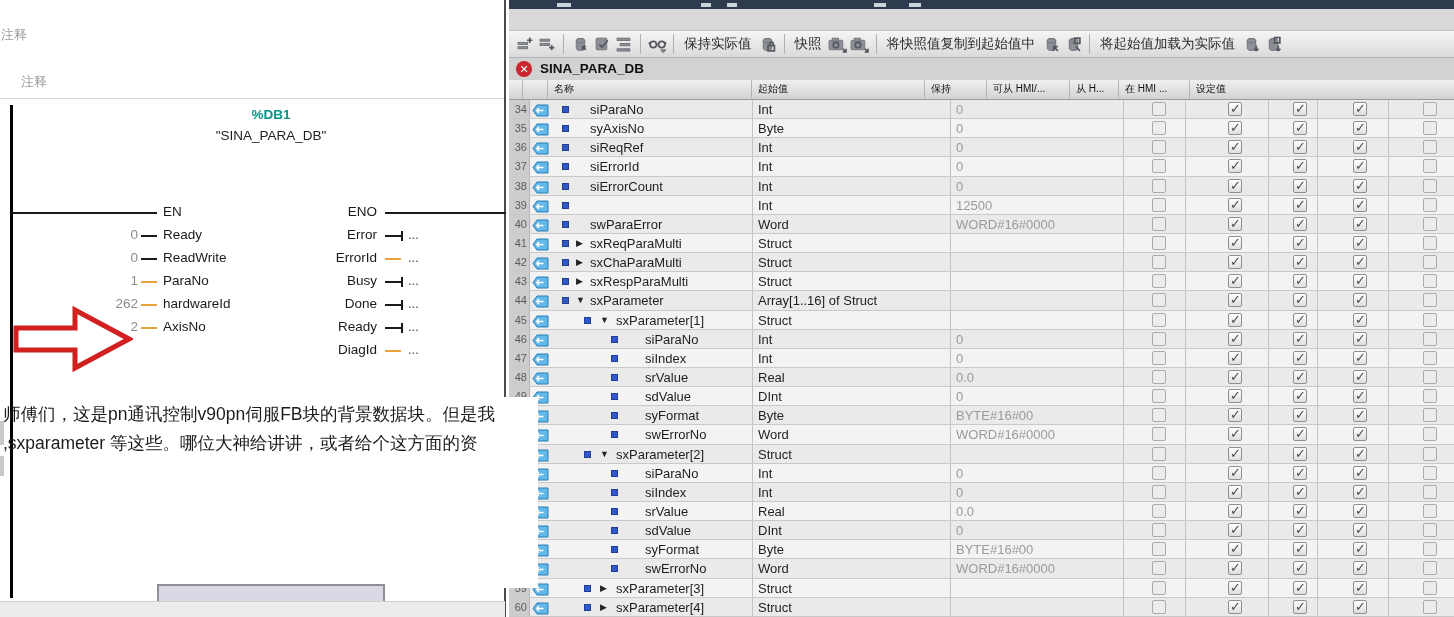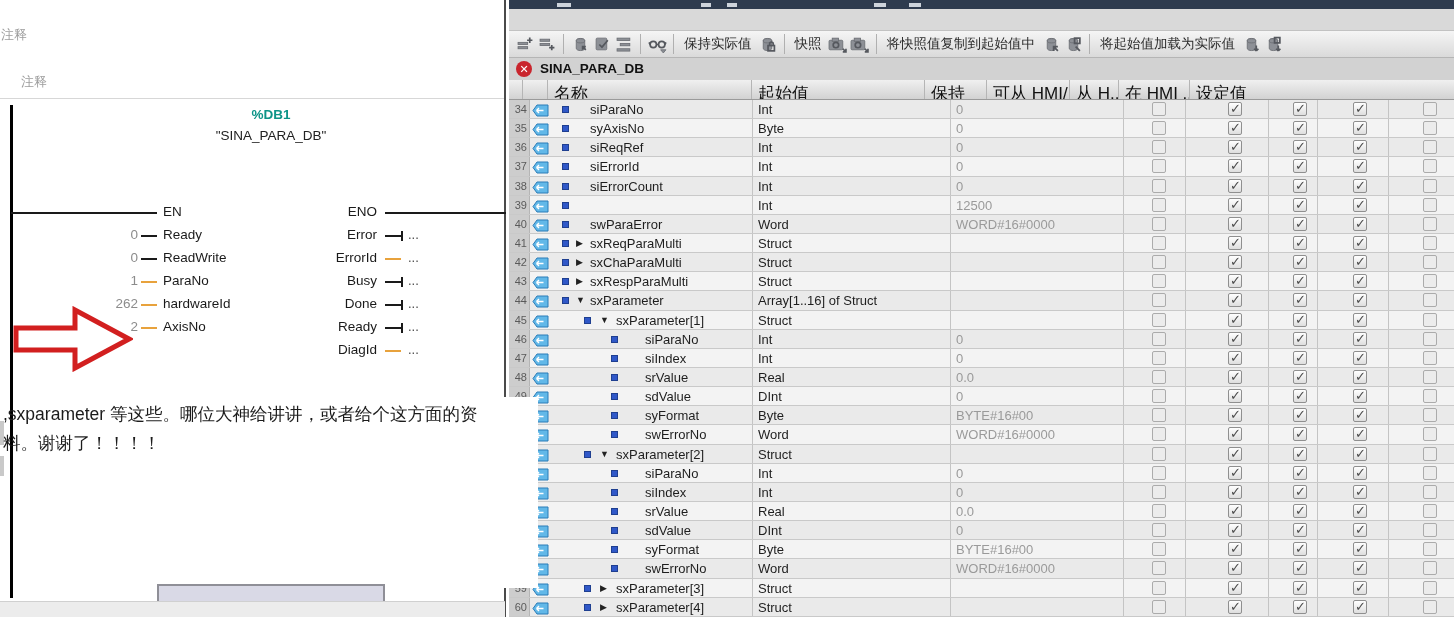--- a/index.html
+++ b/index.html
@@ -52,21 +52,21 @@
   #rp-strip { position:absolute; left:0; top:9px; width:100%; height:22px; background:#d9d9d9; border-bottom:1px solid #c2c2c2; }
   #rp-toolbar { position:absolute; left:0; top:31px; width:100%; height:27px; background:linear-gradient(#f5f5f5,#dadada); border-bottom:1px solid #b5b5b5; display:flex; align-items:center; padding-left:5px; }
   .tb-icon { width:20px; height:20px; margin:0 1px; display:inline-flex; align-items:center; justify-content:center; }
   .tb-sep { width:1px; height:20px; background:#b0b0b0; margin:0 5px; }
   .tb-label { font-size:13.5px; color:#2a2a2a; margin:0 5px; white-space:nowrap; }
   #rp-title { position:absolute; left:0; top:58px; width:100%; height:22px; background:#d2d2d2; }
   #rp-error-icon { position:absolute; left:7px; top:3px; width:16px; height:16px; border-radius:50%; background:#c9252d; color:#fff; font-size:11px; font-weight:bold; text-align:center; line-height:16px; }
   #rp-title-text { position:absolute; left:31px; top:3px; font-size:13.5px; font-weight:600; color:#111; }
 
   #rp-header { position:absolute; left:0; top:80px; width:100%; height:20px; background:linear-gradient(#f0f0f0,#d2d2d2); border-bottom:1px solid #9a9a9a; display:flex; }
-  .hcell { height:100%; border-right:1px solid #b5b5b5; font-size:17px; color:#111; padding:2px 0 0 6px; white-space:nowrap; overflow:hidden; }
+  .hcell { height:100%; border-right:1px solid #b5b5b5; font-size:10px; color:#111; padding:2px 0 0 6px; white-space:nowrap; overflow:hidden; }
 
   #rp-rows { position:absolute; left:0; top:100px; width:100%; height:517px; display:flex; flex-direction:column; }
   .trow { position:relative; flex:1 1 0; border-bottom:1px solid #c9c9c9; }
   .trow.even { background:#eaeaea; } .trow.odd { background:#f3f3f3; }
   .gutter { position:absolute; left:0; top:0; width:21px; height:100%; background:#cdcdcd; border-right:1px solid #b5b5b5; font-size:11px; color:#5a5a5a; text-align:right; padding:3px 2px 0 0; }
   .colsep { position:absolute; top:0; width:1px; height:100%; background:#c4c4c4; }
   .tag-icon { position:absolute; left:23px; top:3px; }
   .sq { position:absolute; top:6px; width:7px; height:7px; background:#3058c8; border:1px solid #1f3f90; }
   .tri { position:absolute; top:4px; font-size:9px; color:#222; line-height:10px; }
   .nm { position:absolute; top:2px; font-size:13px; color:#1e1e1e; white-space:nowrap; }
@@ -899,17 +899,17 @@
       <div class="wire black" style="left: 385px; top: 327px; width: 17px;"></div>
       <div class="wire-tick" style="left: 401px; top: 323px;"></div>
       <div class="wire-dots" style="left: 408px; top: 319px;">...</div>
       <div class="pin-label" style="left: 240px; top: 342px; width: 137px; text-align: right;">DiagId</div>
       <div class="wire orange" style="left: 385px; top: 350px; width: 16px;"></div>
       <div class="wire-dots" style="left: 408px; top: 342px;">...</div>
     </div>
 
   <div id="comment-patch"></div>
   <div id="comment-text">
+      <div>师傅们，这是pn通讯控制v90pn伺服FB块的背景数据块。但是我</div>
       <div>,sxparameter 等这些。哪位大神给讲讲，或者给个这方面的资</div>
-      <div>料。谢谢了！！！！</div>
     </div>
 
 </div>
 
 </body></html>

